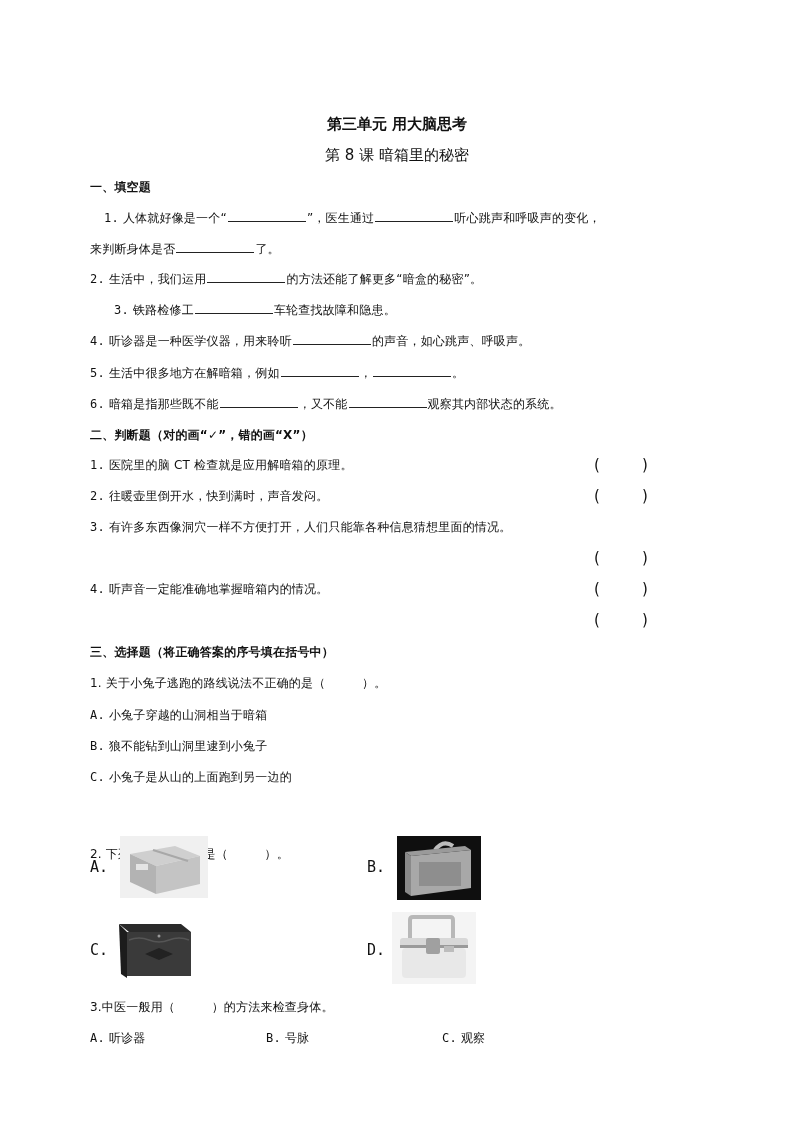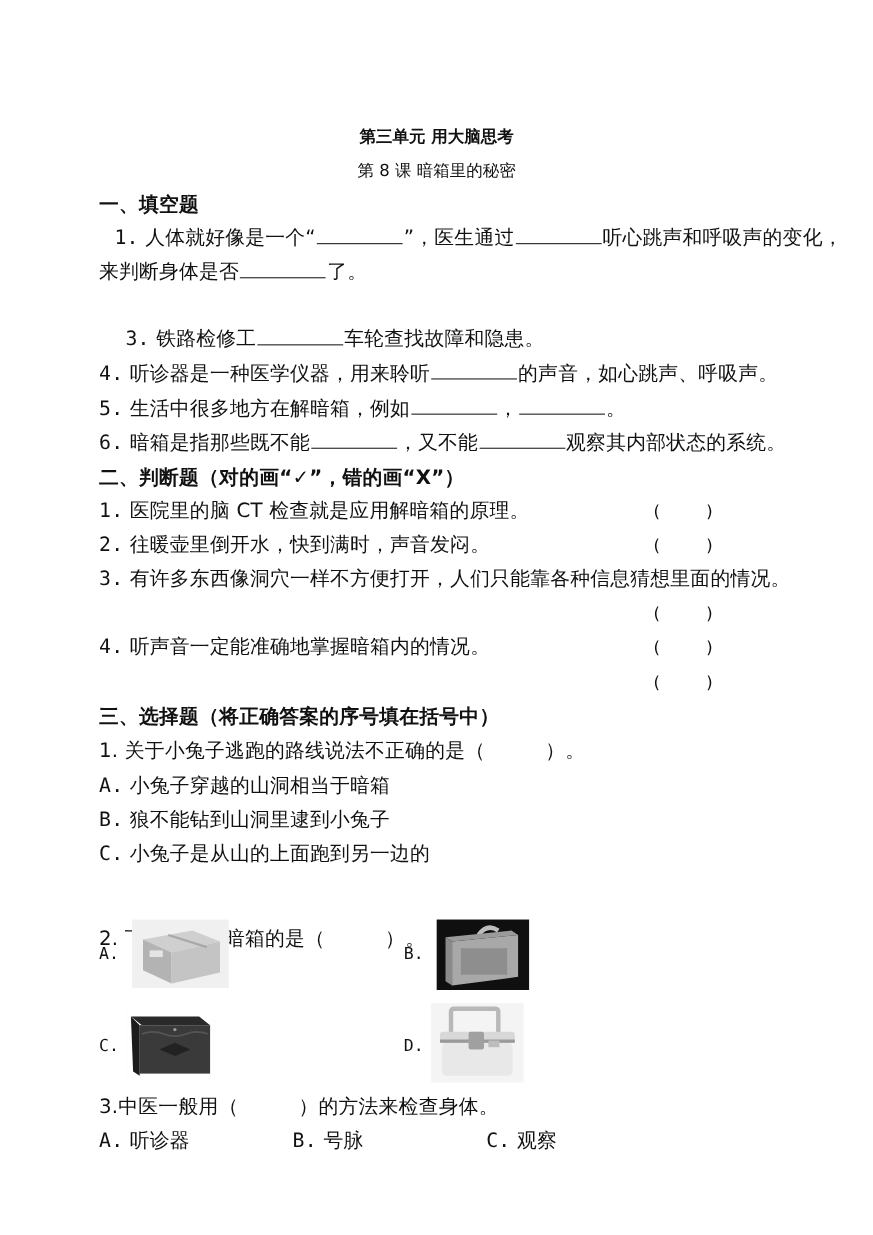--- a/index.html
+++ b/index.html
@@ -1,19 +1,19 @@
 <!DOCTYPE html>
 <html><head>
 <meta charset="utf-8">
 <style>
   html, body { margin: 0; padding: 0; background: #ffffff; }
   body { width: 794px; height: 1123px; position: relative; overflow: hidden;
          font-family: "DejaVu Sans", "Liberation Sans", sans-serif; color: #111; }
   .page { position: absolute; left: 0; top: 0; width: 794px; height: 832px; }
-  .line { position: absolute; left: 90px; font-size: 18px; line-height: 20px; white-space: nowrap; letter-spacing: 0.2px; }
+  .line { position: absolute; left: 90px; font-size: 12px; line-height: 20px; white-space: nowrap; letter-spacing: 0.2px; }
   .title { position: absolute; left: 0; width: 794px; text-align: center; font-size: 15px; line-height: 20px; }
   .title.main { font-weight: bold; top: 114px; }
   .title.sub { top: 145px; }
   .section { font-weight: bold; }
   .blank { display: inline-block; width: 78px; border-bottom: 1px solid #222; height: 14px; vertical-align: baseline; margin: 0 1px; }
   .paren { position: absolute; left: 594px; font-size: 15px; line-height: 20px; width: 60px; }
   .paren .l { position: absolute; left: 0; }
   .paren .r { position: absolute; left: 48px; }
   .opt-label { position: absolute; font-size: 15px; line-height: 20px; font-family: "DejaVu Sans Mono", "Liberation Mono", monospace; }
   .pic { position: absolute; overflow: hidden; }
@@ -28,20 +28,24 @@
   <div class="title sub">第 8 课 暗箱里的秘密</div>
 
   <div class="line section" style="top:177px;">一、填空题</div>
 
   <div class="line" style="top:207px;margin-left:14px;">
     <span class="mono">1.</span>
     <span>人体就好像是一个“</span><span class="blank"></span><span>”，医生通过</span><span class="blank"></span><span>听心跳声和呼吸声的变化，</span>
   </div>
   <div class="line" style="top:238px;">
     <span>来判断身体是否</span><span class="blank"></span><span>了。</span>
+  </div>
+  <div class="line" style="top:268px;">
+    <span class="mono">2.</span>
+    <span>生活中，我们运用</span><span class="blank"></span><span>的方法还能了解更多“暗盒的秘密”。</span>
   </div>
   <div class="line" style="top:299px;margin-left:24px;">
     <span class="mono">3.</span>
     <span>铁路检修工</span><span class="blank"></span><span>车轮查找故障和隐患。</span>
   </div>
   <div class="line" style="top:330px;">
     <span class="mono">4.</span>
     <span>听诊器是一种医学仪器，用来聆听</span><span class="blank"></span><span>的声音，如心跳声、呼吸声。</span>
   </div>
   <div class="line" style="top:362px;">

